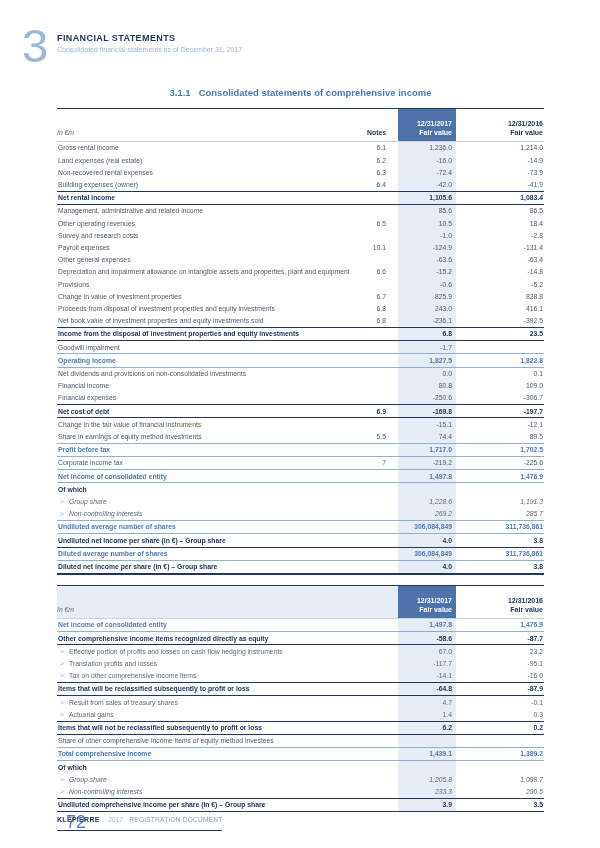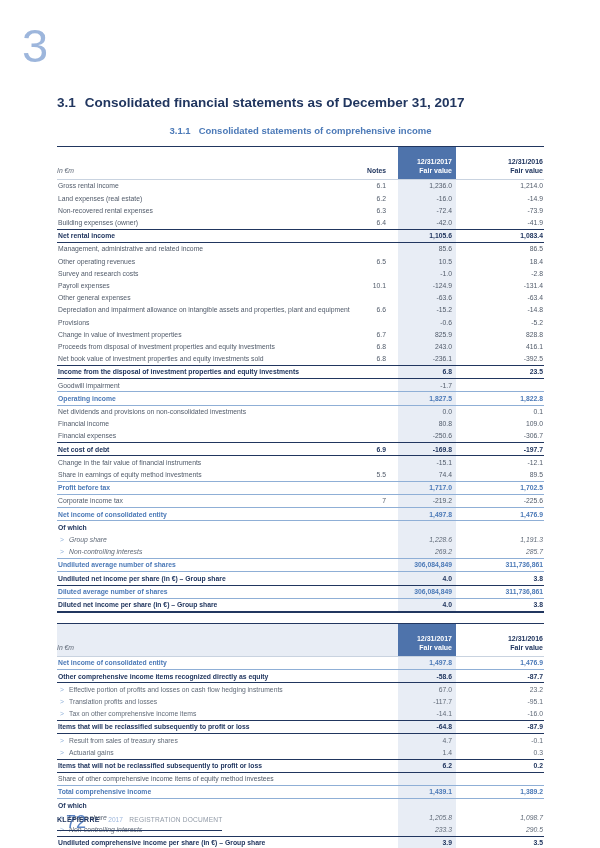--- a/index.html
+++ b/index.html
@@ -67,27 +67,27 @@
              border-bottom:1px solid var(--navy);padding-bottom:4px;min-width:148px;}
   .brand{font-size:7px;font-weight:bold;color:var(--navy);letter-spacing:0.3px;}
   .year{font-size:6.6px;color:var(--bluelt);margin-left:4px;}
   .doc{font-size:6.6px;color:var(--gray);margin-left:2px;letter-spacing:0.2px;}
 </style>
 </head>
 <body>
 
 <div class="chapter">
   <div class="chapter-num">3</div>
+  <div class="chapter-txt">
+    <div class="chapter-title">FINANCIAL STATEMENTS</div>
+    <div class="chapter-sub">Consolidated financial statements as of December 31, 2017</div>
+  </div>
 </div>
 
 <div class="content">
-  <div class="h1">
-    <span class="num">3.1</span>
-    <span>Consolidated financial statements as of December 31, 2017</span>
-  </div>
   <div class="h2">
     <span class="num">3.1.1</span>
     <span>Consolidated statements of comprehensive income</span>
   </div>
 
   <table id="t1" class="t1">
     <colgroup>
         <col>
         <col style="width:40px">
         <col style="width:58px">

